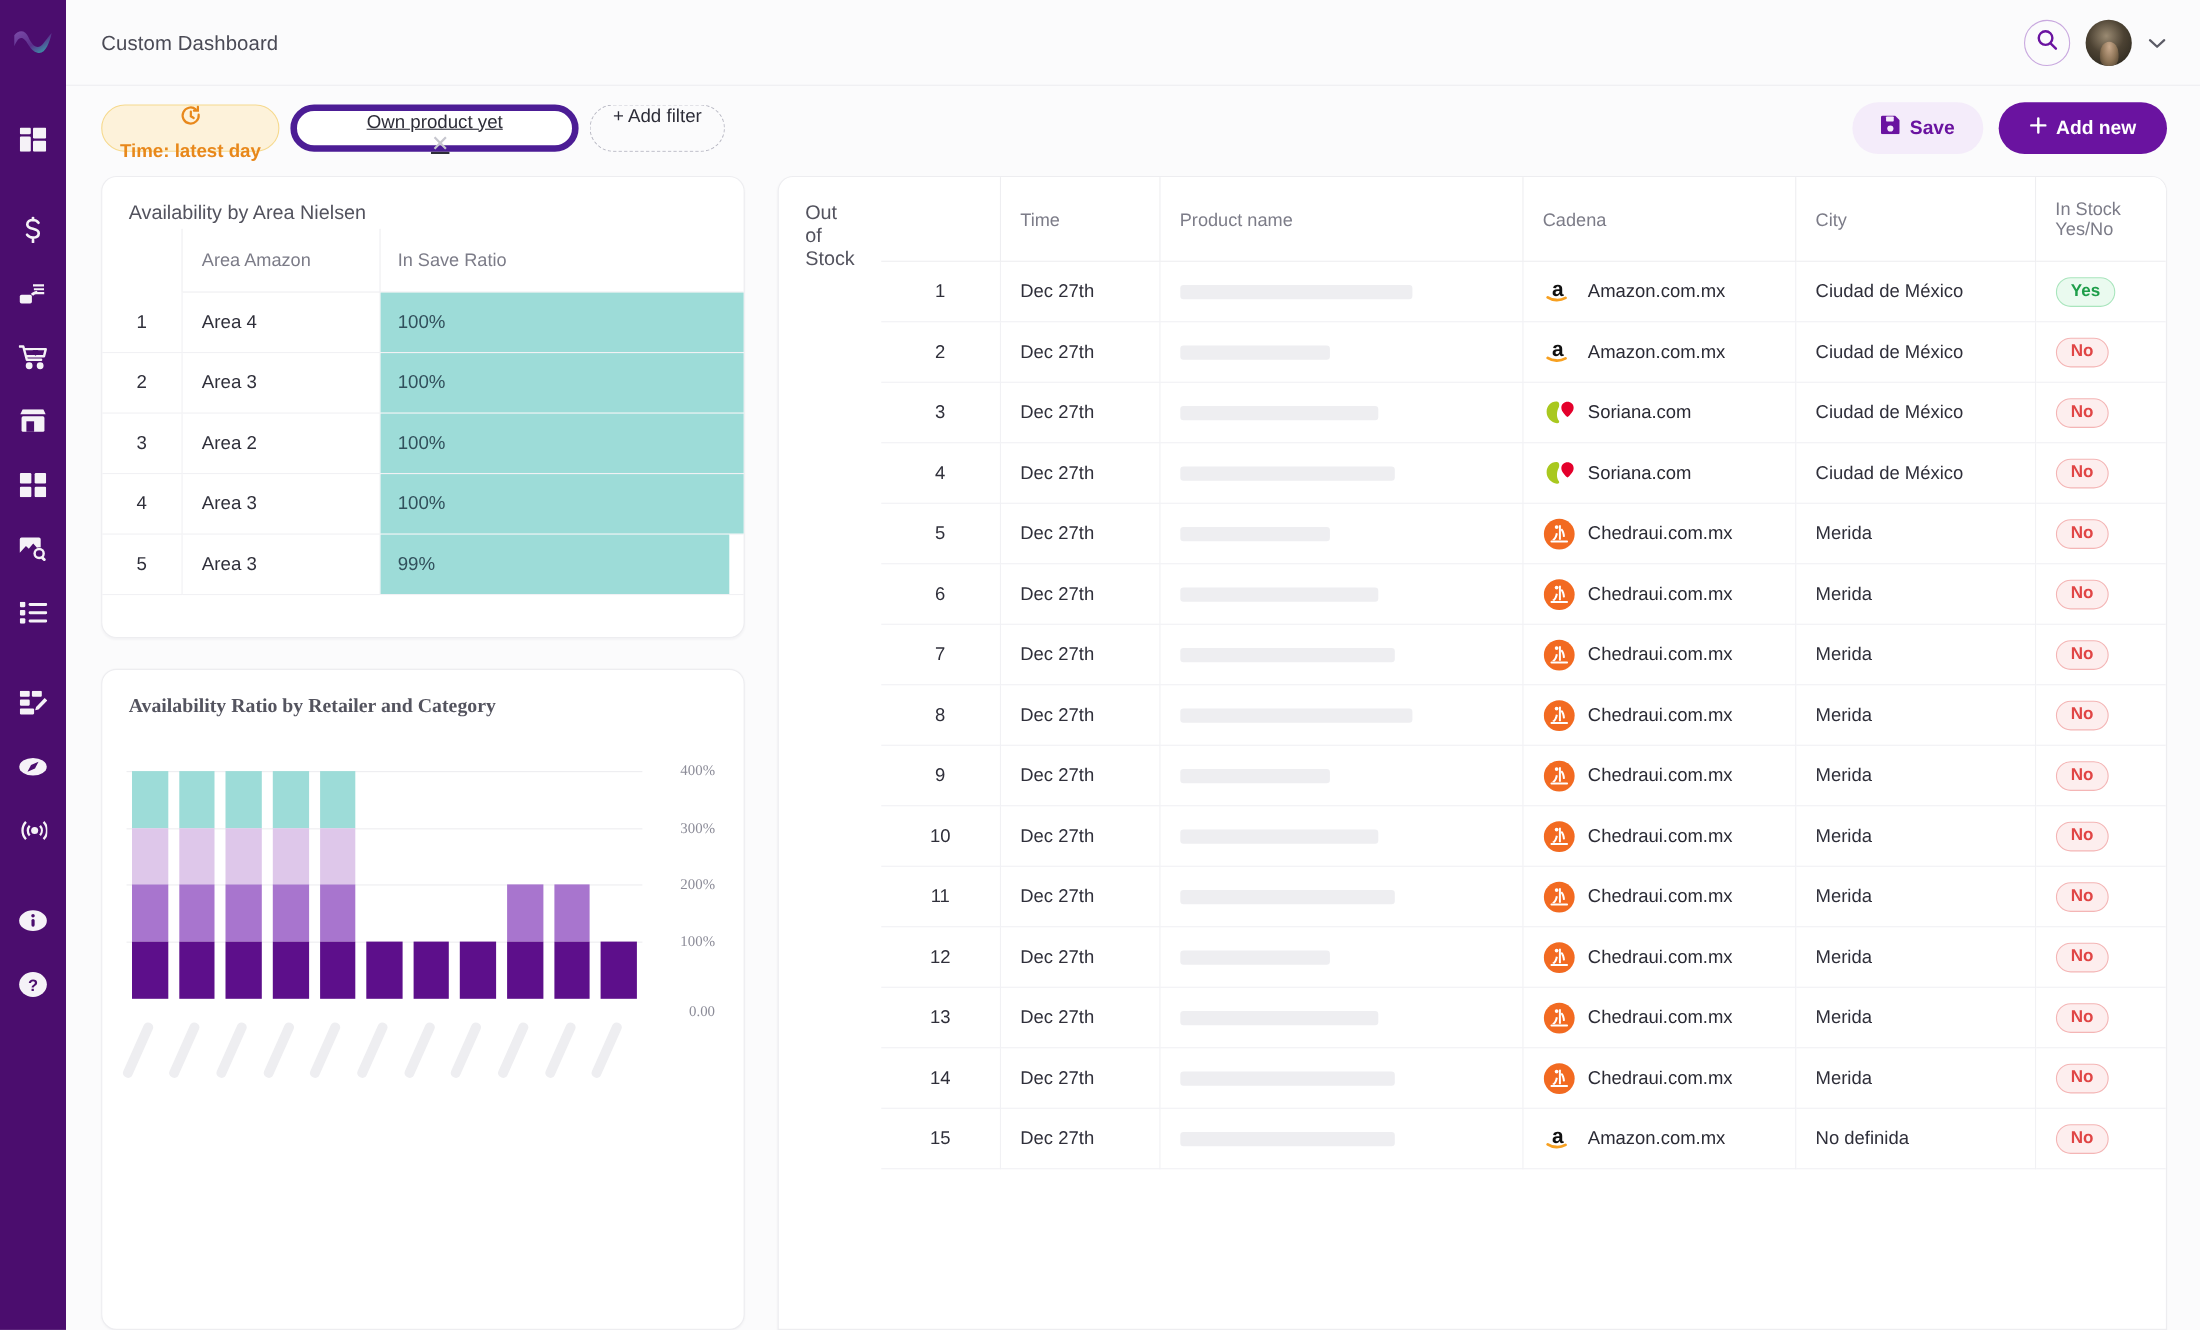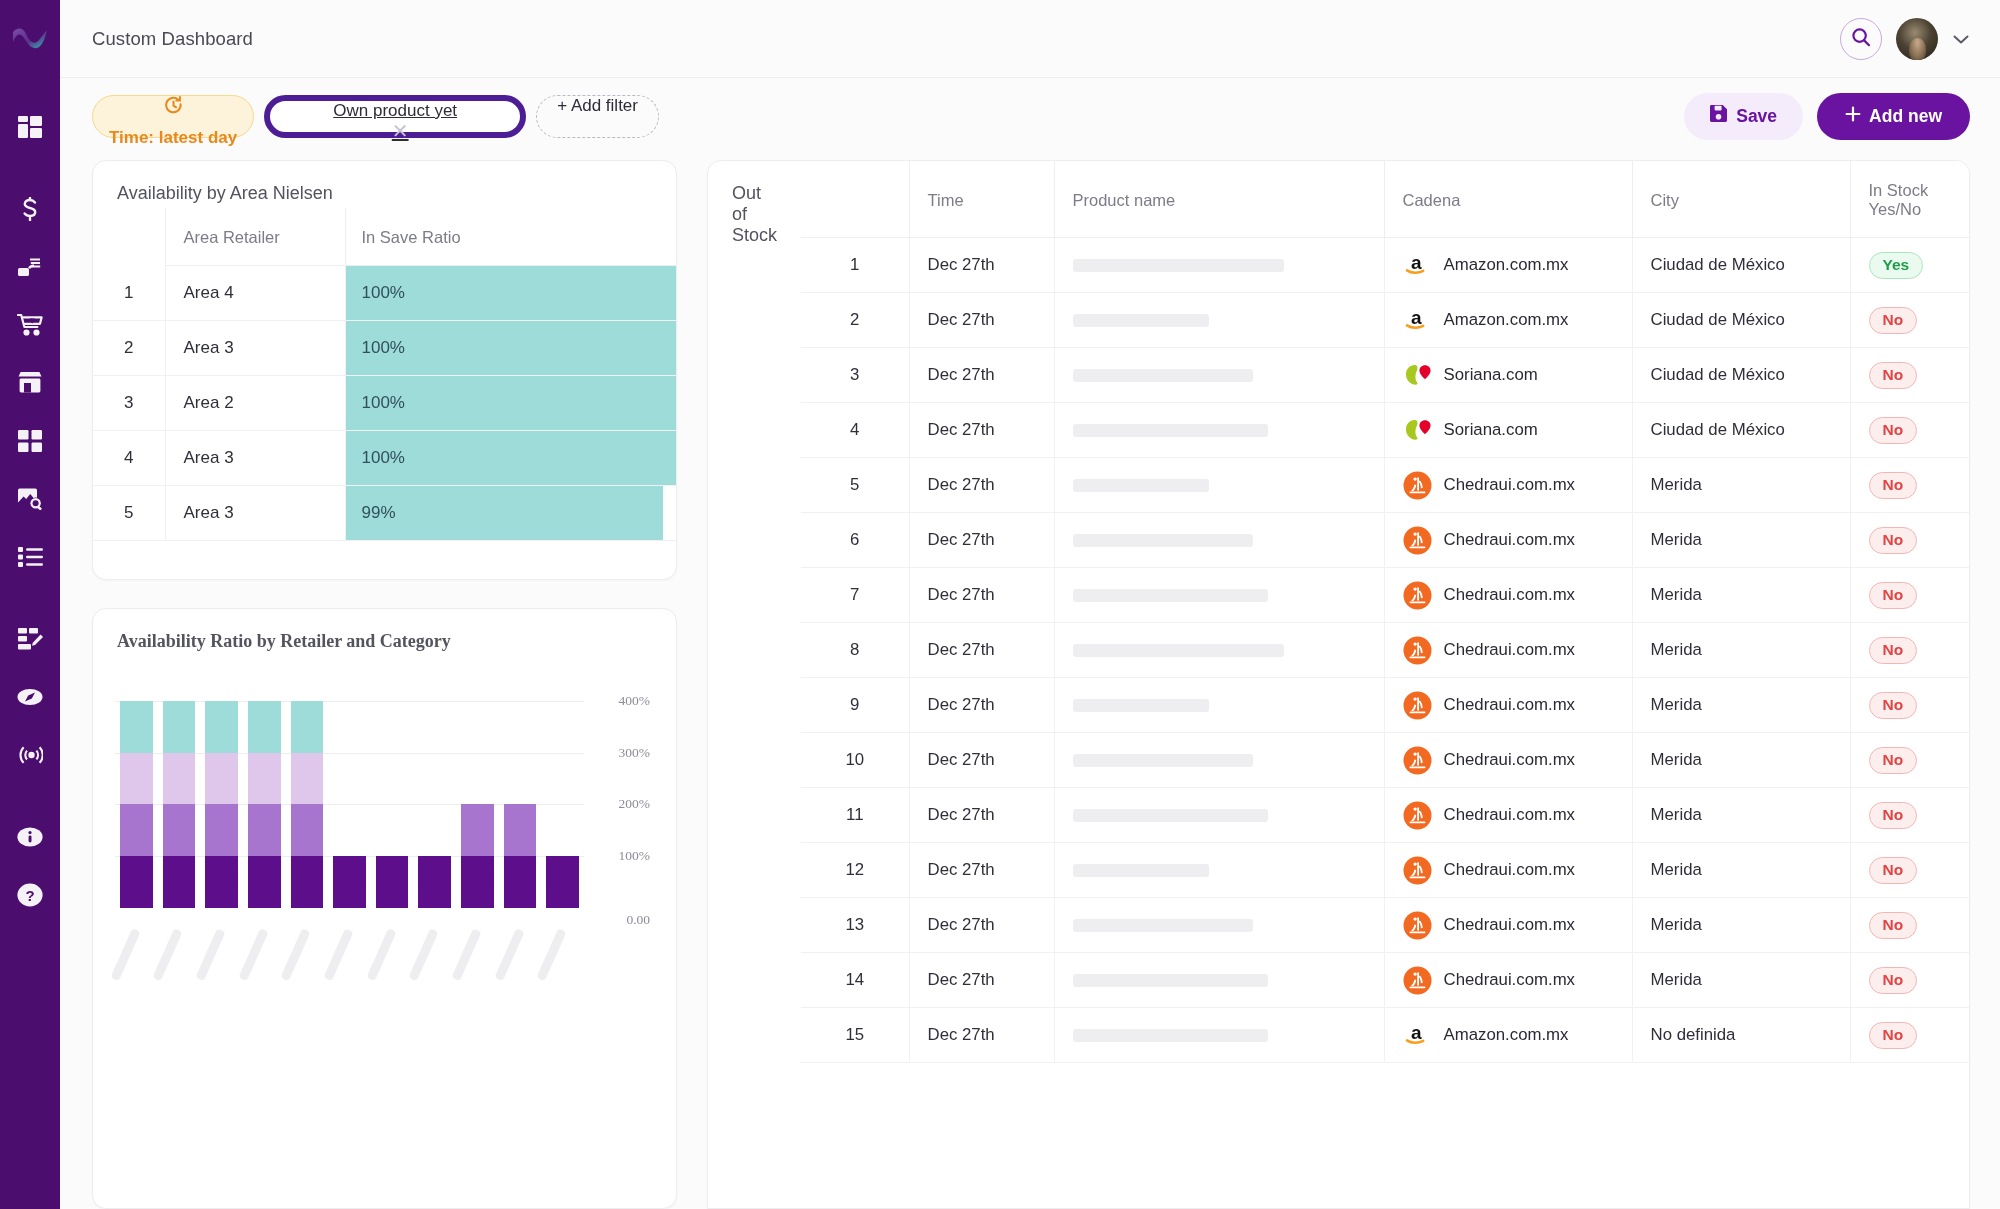--- a/index.html
+++ b/index.html
@@ -459,21 +459,21 @@
     <div id="content">
 
       <div id="col-left">
 
         <section id="nielsen-card" class="card">
           <div class="card-title plain">Availability by Area Nielsen</div>
           <table id="nielsen-table">
             <thead>
               <tr>
                 <th class="nl-idx nl-idx-h"></th>
-                <th class="nl-area" style="padding-left:18px">Area Retailer</th>
+                <th class="nl-area" style="padding-left:18px">Area Amazon</th>
                 <th style="padding-left:16px">In Save Ratio</th>
               </tr>
             </thead>
             <tbody id="nielsen-body">
                 <tr>
                   <td class="nl-idx">1</td>
                   <td class="nl-area">Area 4</td>
                   <td class="nl-ratio">
                     <div class="ratio-bar" style="width: 100%;">
                       <span>100%</span>

